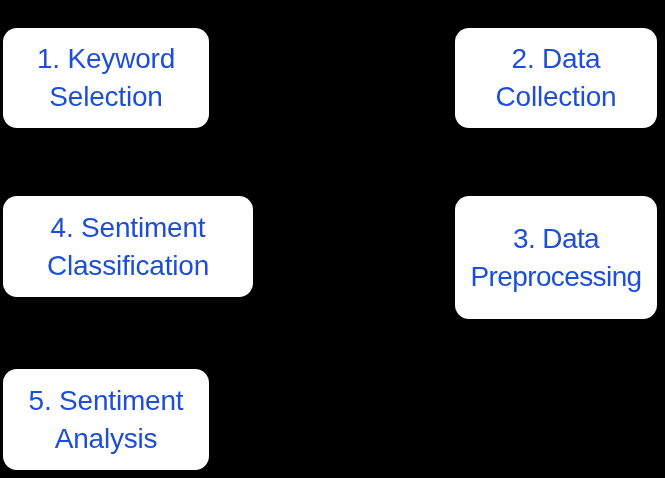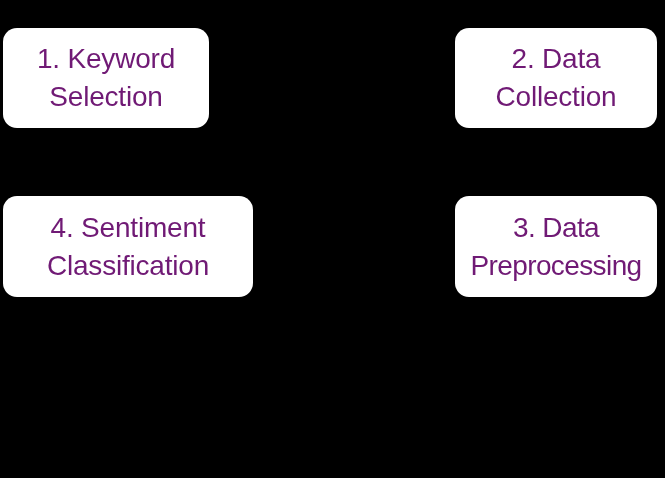--- a/index.html
+++ b/index.html
@@ -23,34 +23,34 @@
     position: absolute;
     background: #ffffff;
     border-radius: 14px;
     display: flex;
     align-items: center;
     justify-content: center;
     box-sizing: border-box;
     padding: 0 2px;
   }
   .node-label {
-    color: #701a75;
+    color: #1d4ed8;
     font-family: "Liberation Sans", sans-serif;
     font-size: 28px;
     line-height: 38px;
     font-weight: 400;
     text-align: center;
     white-space: pre-line;
     letter-spacing: -0.2px;
   }
   
   .n-keyword-selection      { left: 3px;   top: 28px;  width: 206px; height: 100px; }
   .n-data-collection        { left: 455px; top: 28px;  width: 202px; height: 100px; }
   .n-sentiment-classification { left: 3px;   top: 196px; width: 250px; height: 101px; }
-  .n-data-preprocessing     { left: 455px; top: 196px; width: 202px; height: 101px; }
+  .n-data-preprocessing     { left: 455px; top: 196px; width: 202px; height: 123px; }
   .n-sentiment-analysis     { left: 3px;   top: 369px; width: 206px; height: 101px; }
   .n-data-preprocessing .node-label { letter-spacing: -0.6px; }
 </style>
 </head>
 <body>
 
 <div id="diagram">
 
   <div class="node n-keyword-selection">
     <span class="node-label">1. Keyword
@@ -65,14 +65,18 @@
   <div class="node n-data-preprocessing">
     <span class="node-label">3. Data
 Preprocessing</span>
   </div>
 
   <div class="node n-sentiment-classification">
     <span class="node-label">4. Sentiment
 Classification</span>
   </div>
 
+  <div class="node n-sentiment-analysis">
+    <span class="node-label">5. Sentiment
+Analysis</span>
+  </div>
 
 </div>
 
 </body></html>

